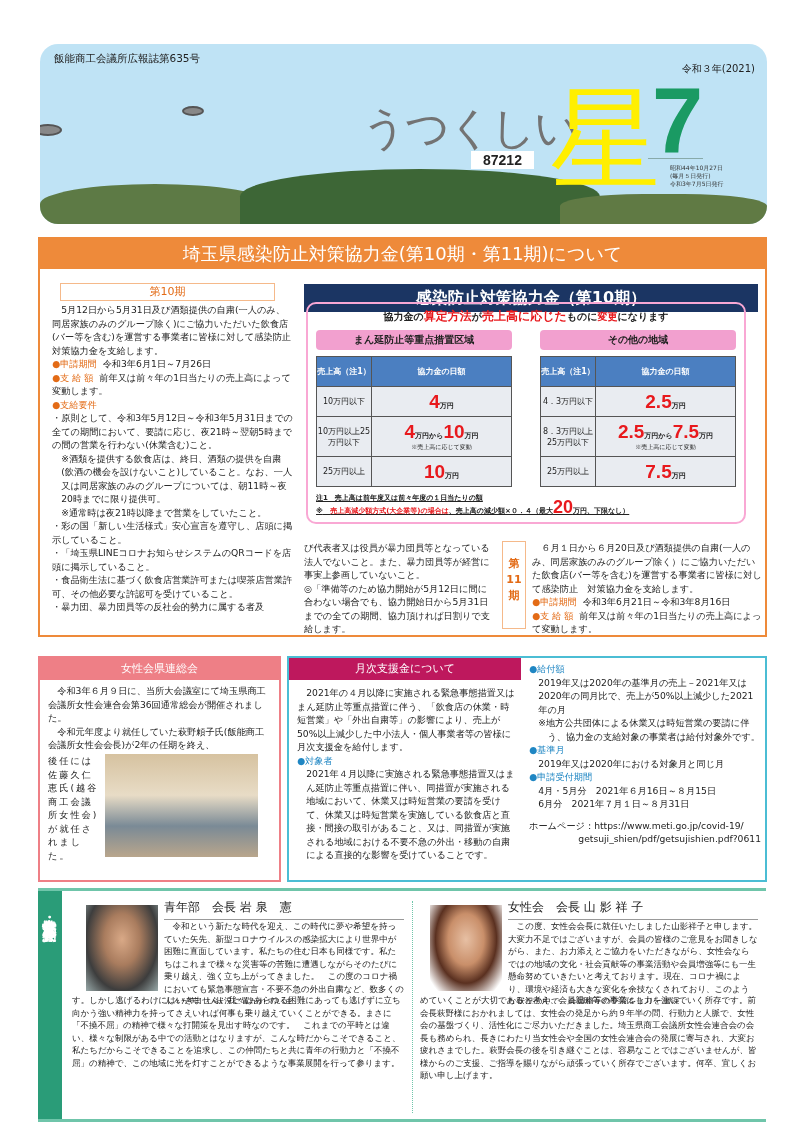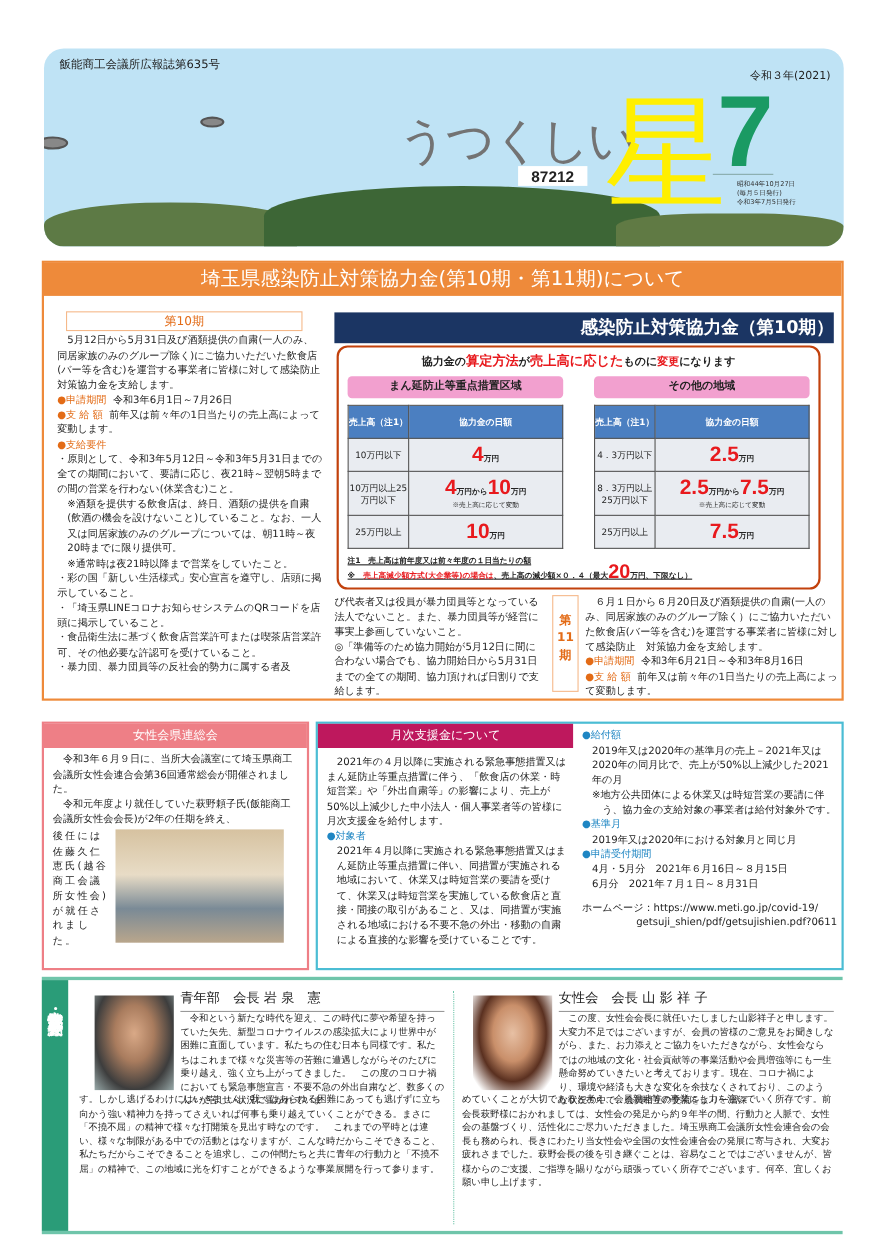--- a/index.html
+++ b/index.html
@@ -17,22 +17,22 @@
   #phone-tag { left: 431px; top: 107px; background: #fff; font-size: 14px; font-weight: bold; padding: 1px 12px; font-family: "Liberation Sans", sans-serif; }
   .mountain { position: absolute; bottom: 0; background: #3f6b3a; }
   .ufo { position: absolute; width: 28px; height: 12px; background: #888; border-radius: 50%; border: 2px solid #555; }
   
   #sec1 { left: 38px; top: 237px; width: 729px; height: 400px; border: 2px solid #ee8a3a; }
   #sec1-head { left: 0; top: 0; width: 100%; height: 30px; background: #ee8a3a; color: #fff; font-size: 18px; text-align: center; line-height: 30px; }
   #p10-label { left: 20px; top: 44px; width: 215px; height: 18px; border: 1px solid #f5b98a; color: #e36b16; text-align: center; font-size: 11px; line-height: 16px; }
   .body-text { font-size: 9.2px; line-height: 13.5px; color: #222; }
   .orange { color: #e36b16; }
   #col-left { left: 12px; top: 64px; width: 242px; }
-  #navy-head { left: 264px; top: 45px; width: 454px; height: 28px; background: #1b3563; color: #fff; font-size: 16px; font-weight: bold; text-align: right; line-height: 28px; }
-  #table-box { left: 266px; top: 75px; width: 440px; height: 222px; border: 2px solid #c2410c; border-radius: 10px; }
+  #navy-head { left: 264px; top: 45px; width: 454px; height: 28px; background: #1b3563; color: #fff; font-size: 16px; font-weight: bold; text-align: center; line-height: 28px; }
+  #table-box { left: 266px; top: 63px; width: 440px; height: 222px; border: 2px solid #f9a8d4; border-radius: 10px; }
   #table-caption { left: 0; top: 4px; width: 100%; text-align: center; font-size: 10px; font-weight: bold; }
   .red { color: #e8191d; }
   .region-label { position: absolute; top: 26px; height: 20px; background: #f2a0cf; border-radius: 4px; font-size: 10px; font-weight: bold; text-align: center; line-height: 20px; }
   table.rate { position: absolute; top: 52px; border-collapse: collapse; font-size: 8px; }
   table.rate th { background: #4b7fc1; color: #fff; height: 30px; border: 1px solid #555; font-weight: bold; }
   table.rate td { background: #e9ecf1; border: 1px solid #555; text-align: center; }
   td.amt { color: #e8191d; font-weight: bold; font-size: 11px; font-family: "Liberation Sans", sans-serif; }
   td.amt .big { font-size: 19px; }
   td.amt .sm { color: #222; font-size: 7px; }
   td.amt .note { display: block; color: #222; font-size: 6px; font-weight: normal; }

